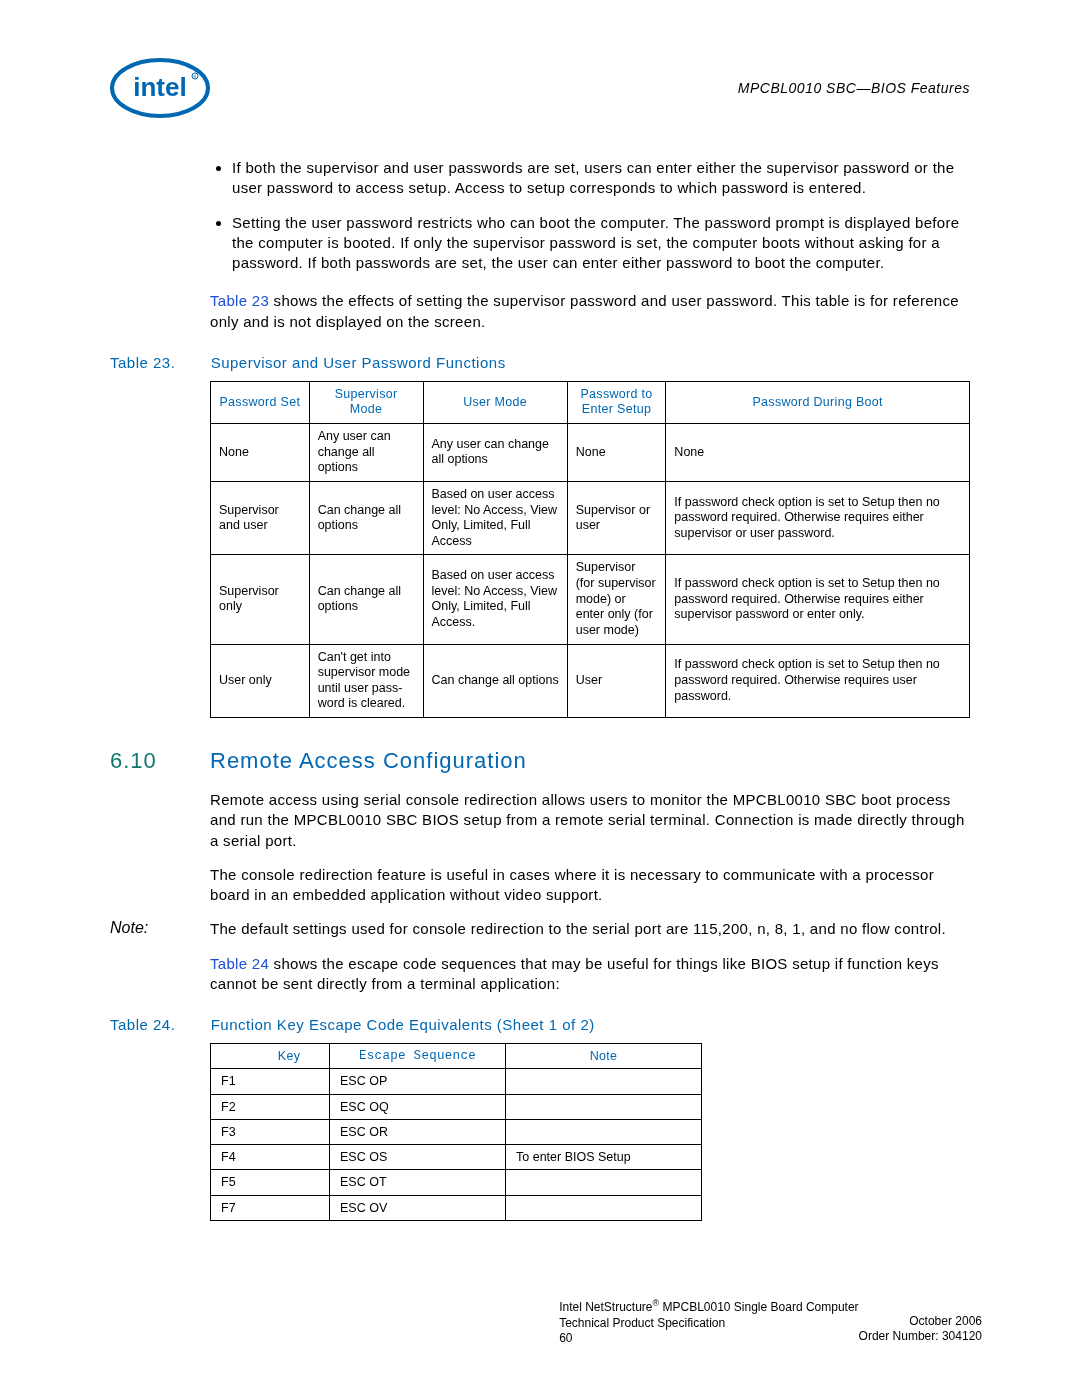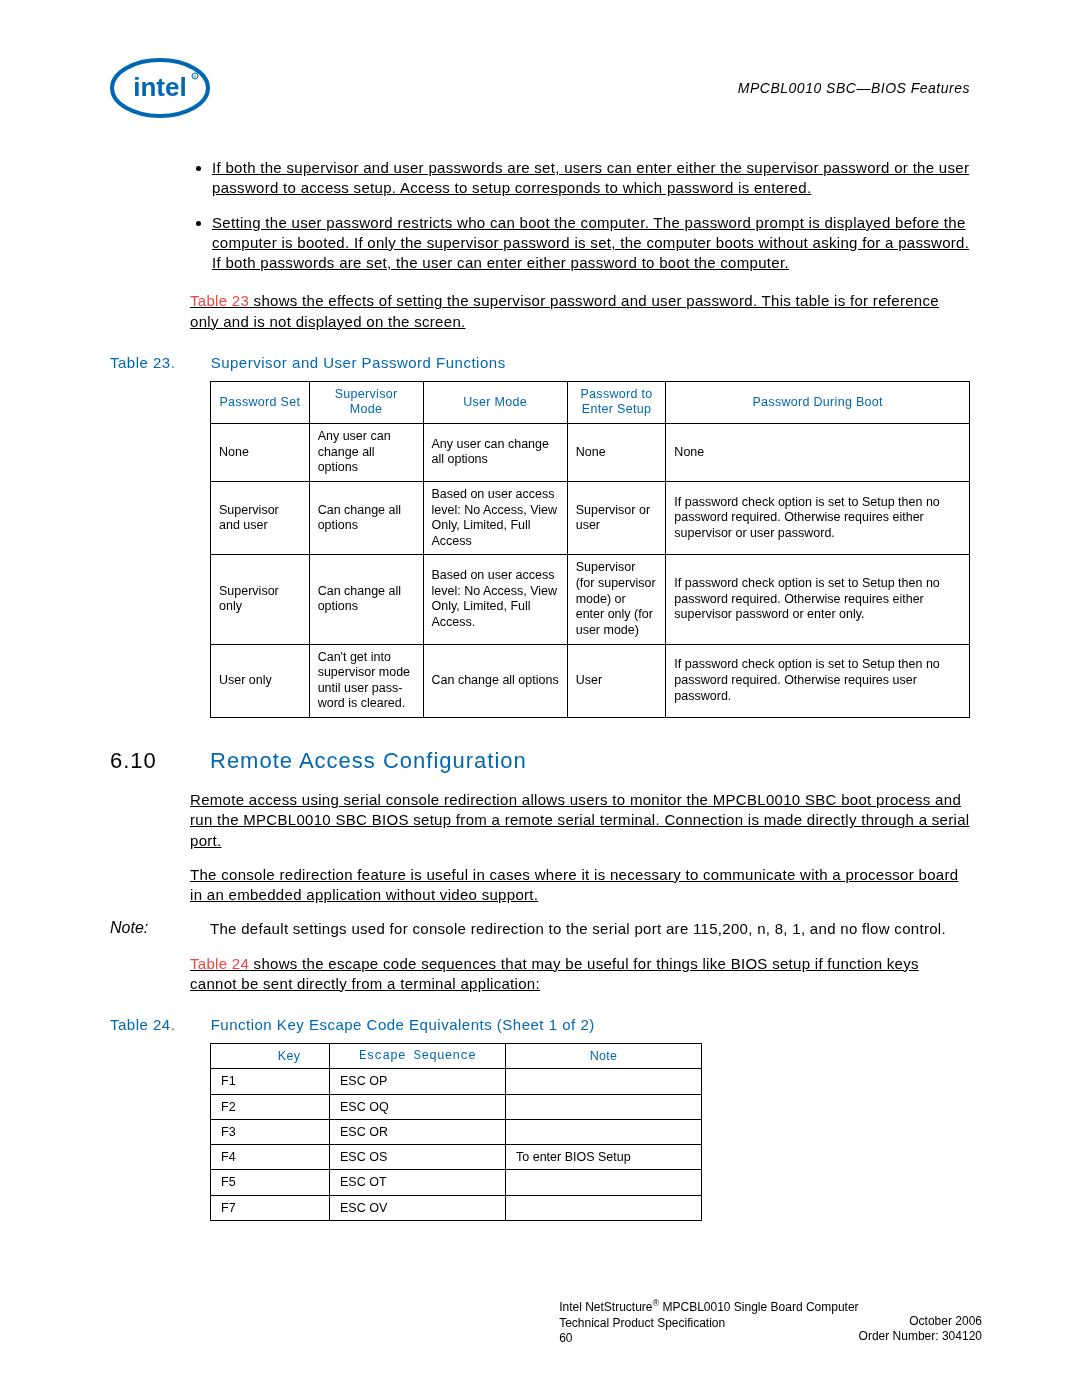--- a/index.html
+++ b/index.html
@@ -28,40 +28,39 @@
   .logo {
     width: 100px;
     height: 60px;
   }
   .header-right {
     font-style: italic;
     font-size: 14px;
     letter-spacing: 0.5px;
   }
   .body-indent {
-    margin-left: 80px;
-    text-decoration: underline;
+    margin-left: 100px;
   }
   ul.bullets {
     margin: 0 0 18px 0;
     padding-left: 22px;
   }
   ul.bullets li {
     font-size: 15px;
     line-height: 1.35;
     margin-bottom: 14px;
     letter-spacing: 0.3px;
   }
   .para {
     font-size: 15px;
     line-height: 1.35;
     letter-spacing: 0.3px;
     margin-bottom: 14px;
   }
-  .link-inline { color: #ef4444; }
+  .link-inline { color: #1d4ed8; }
   .table-caption {
     color: #0067b3;
     font-size: 15px;
     letter-spacing: 0.5px;
     margin: 22px 0 10px 0;
   }
   .table-caption .label { display:inline-block; width:96px; }
   table.t23 {
     border-collapse: collapse;
     width: 100%;
@@ -76,21 +75,21 @@
     vertical-align: middle;
     line-height: 1.25;
   }
   table.t23 th {
     color: #0067b3;
     font-weight: normal;
     text-align: center;
     letter-spacing: 0.3px;
   }
   .section-row { display:flex; align-items:baseline; margin-top:30px; margin-bottom:16px;}
-  .section-num { color:#000000; font-size:22px; letter-spacing:1px; width:100px;}
+  .section-num { color:#0f766e; font-size:22px; letter-spacing:1px; width:100px;}
   .section-title{ color:#0067b3; font-size:22px; letter-spacing:1px;}
   .note-row { display:flex; margin-bottom:14px;}
   .note-label { font-style: italic; font-size:16px; width:100px;}
   .note-text { font-size:15px; line-height:1.35; flex:1; letter-spacing:0.3px;}
   table.t24 {
     border-collapse: collapse;
     margin-left: 100px;
     font-size: 12.5px;
   }
   table.t24 th, table.t24 td {

